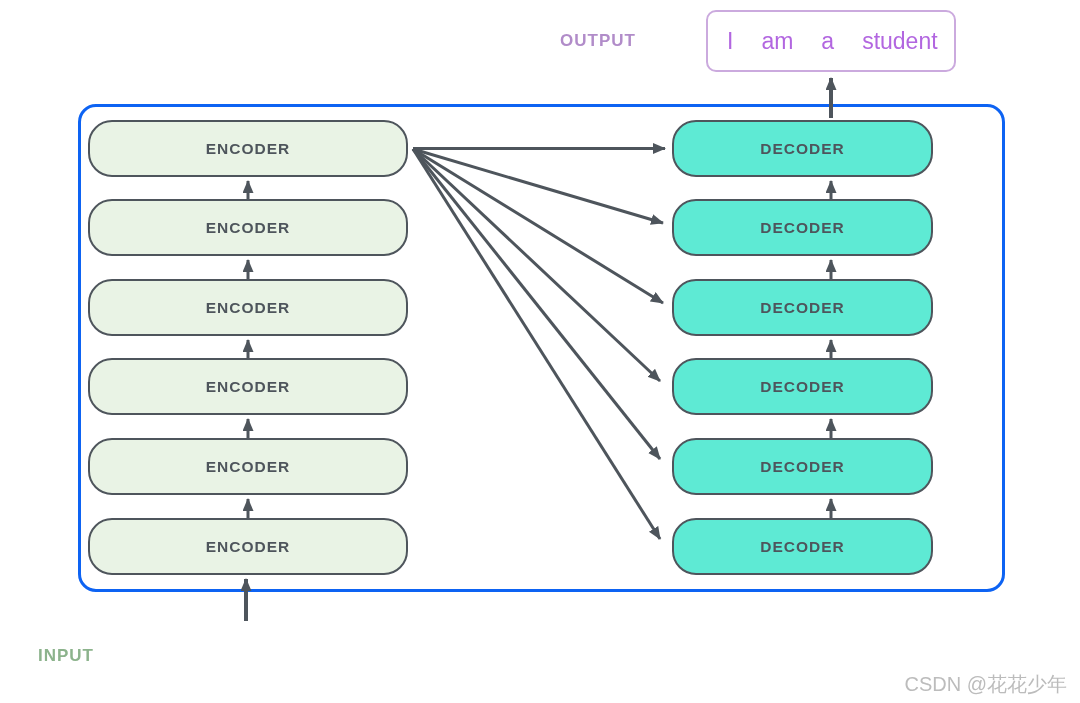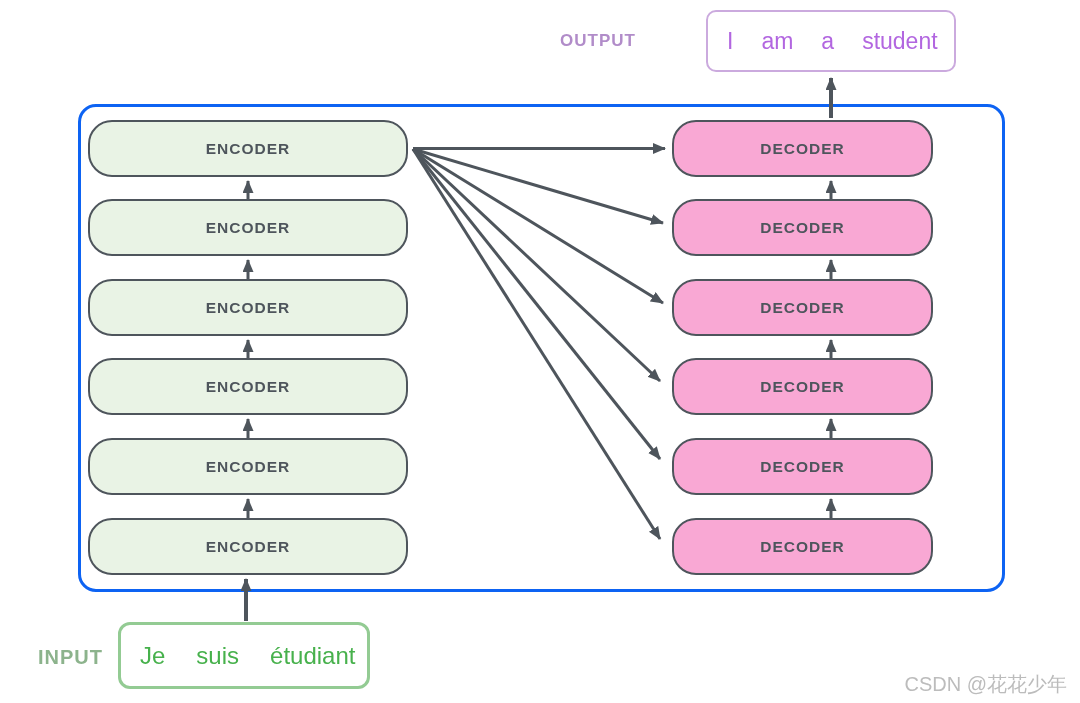--- a/index.html
+++ b/index.html
@@ -15,21 +15,21 @@
     border:3px solid #0d63f3;border-radius:18px;background:transparent;
   }
 
   
   .box{
     position:absolute;height:57px;border:2.5px solid #4e555c;border-radius:24px;
     display:flex;align-items:center;justify-content:center;
     font-size:15.5px;font-weight:bold;letter-spacing:1px;color:#4e555c;
   }
   .encoder{left:88px;width:320px;background:#e9f3e5;}
-  .decoder{left:672px;width:261px;background:#f9a8d4;}
+  .decoder{left:672px;width:261px;background:#5eead4;}
   .r0{top:120px;} .r1{top:199px;} .r2{top:279px;}
   .r3{top:358px;} .r4{top:438px;} .r5{top:518px;}
 
   
   svg.arrows{position:absolute;left:0;top:0;width:1080px;height:703px;pointer-events:none;}
 
   
   .output-label{
     position:absolute;left:560px;top:31px;width:132px;
     font-size:17px;font-weight:bold;letter-spacing:1px;color:#b18cc9;
@@ -37,21 +37,21 @@
   .output-box{
     position:absolute;left:706px;top:10px;width:250px;height:62px;
     border:2.5px solid #cbaade;border-radius:10px;background:#ffffff;
     display:flex;align-items:center;padding-left:19px;gap:28px;
     font-size:23px;color:#b266e0;
   }
 
   
   .input-label{
     position:absolute;left:38px;top:646px;width:62px;
-    font-size:20px;font-weight:bold;letter-spacing:1px;color:#8cb38c;
+    font-size:17px;font-weight:bold;letter-spacing:1px;color:#8cb38c;
   }
   .input-box{
     position:absolute;left:118px;top:622px;width:252px;height:67px;
     border:3px solid #93cb93;border-radius:12px;background:#ffffff;
     display:flex;align-items:center;padding-left:19px;gap:31px;
     font-size:24px;color:#47b14c;
   }
 
   .watermark{
     position:absolute;right:13px;top:671px;
@@ -146,21 +146,16 @@
       <line x1="413" y1="148.5" x2="665" y2="148.5"></line>
       <line x1="413" y1="149" x2="663" y2="223"></line>
       <line x1="413" y1="149" x2="663" y2="303"></line>
       <line x1="413" y1="149" x2="660" y2="381"></line>
       <line x1="413" y1="149" x2="660" y2="459"></line>
       <line x1="413" y1="149" x2="660" y2="539"></line>
     </g>
   </svg>
 
   <div class="input-label">INPUT</div>
-  <div class="input-box">
-    <span>Je</span>
-    <span>suis</span>
-    <span>étudiant</span>
-  </div>
 
   <div class="watermark">CSDN @花花少年</div>
 
 </div>
 
 </body></html>

